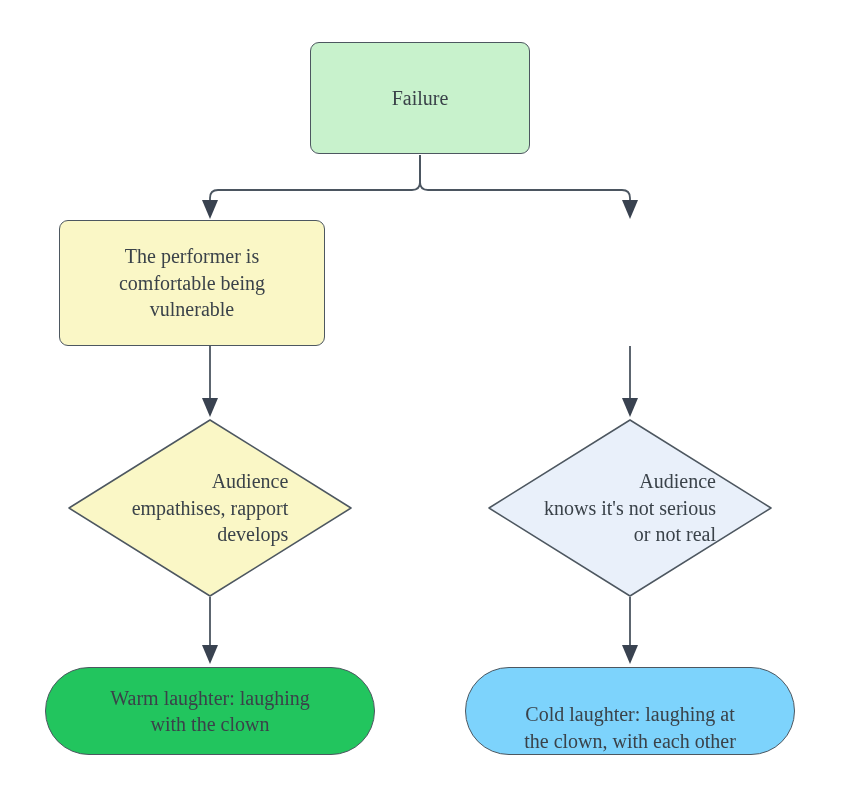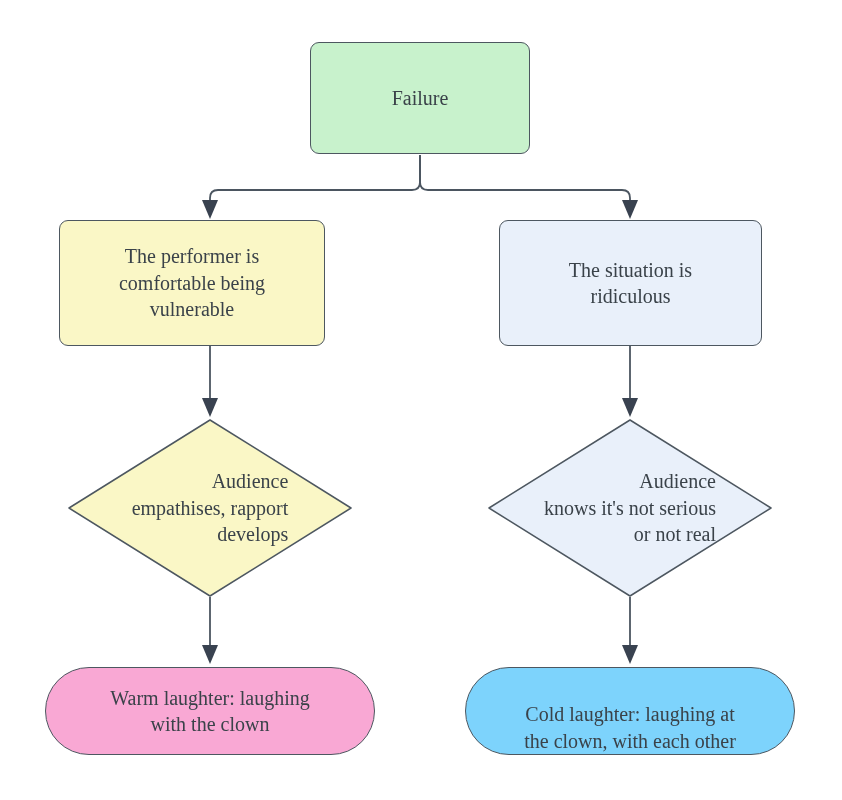--- a/index.html
+++ b/index.html
@@ -96,26 +96,22 @@
   <div class="node rect" id="node-failure" style="background-color: rgb(200, 242, 204); border-color: rgb(77, 87, 96); color: rgb(58, 66, 73);">
     <span>Failure</span>
   </div>
 
   <div class="node rect" id="node-performer" style="background-color: rgb(250, 247, 198); border-color: rgb(77, 87, 96); color: rgb(58, 66, 73);">
     <span>The performer is
 comfortable being
 vulnerable</span>
   </div>
 
-  <div class="node rect" id="node-situation" style="background-color: rgb(233, 240, 250); border-color: rgb(77, 87, 96); color: rgb(58, 66, 73);">
-    <span>The situation is
-ridiculous</span>
-  </div>
 
-  <div class="node stadium" id="node-warm" style="background-color: #f9a8d4; border-color: rgb(77, 87, 96); color: rgb(58, 66, 73);">
+  <div class="node stadium" id="node-warm" style="background-color: #22c55e; border-color: rgb(77, 87, 96); color: rgb(58, 66, 73);">
     <span>Warm laughter: laughing
 with the clown</span>
   </div>
 
   <div class="node stadium" id="node-cold" style="background-color: #7dd3fc; border-color: rgb(77, 87, 96); color: rgb(58, 66, 73); align-items: flex-end;">
     <span>Cold laughter: laughing at
 the clown, with each other</span>
   </div>
 
   <div class="diamond-label" id="label-empathises" style="color: rgb(58, 66, 73);">

